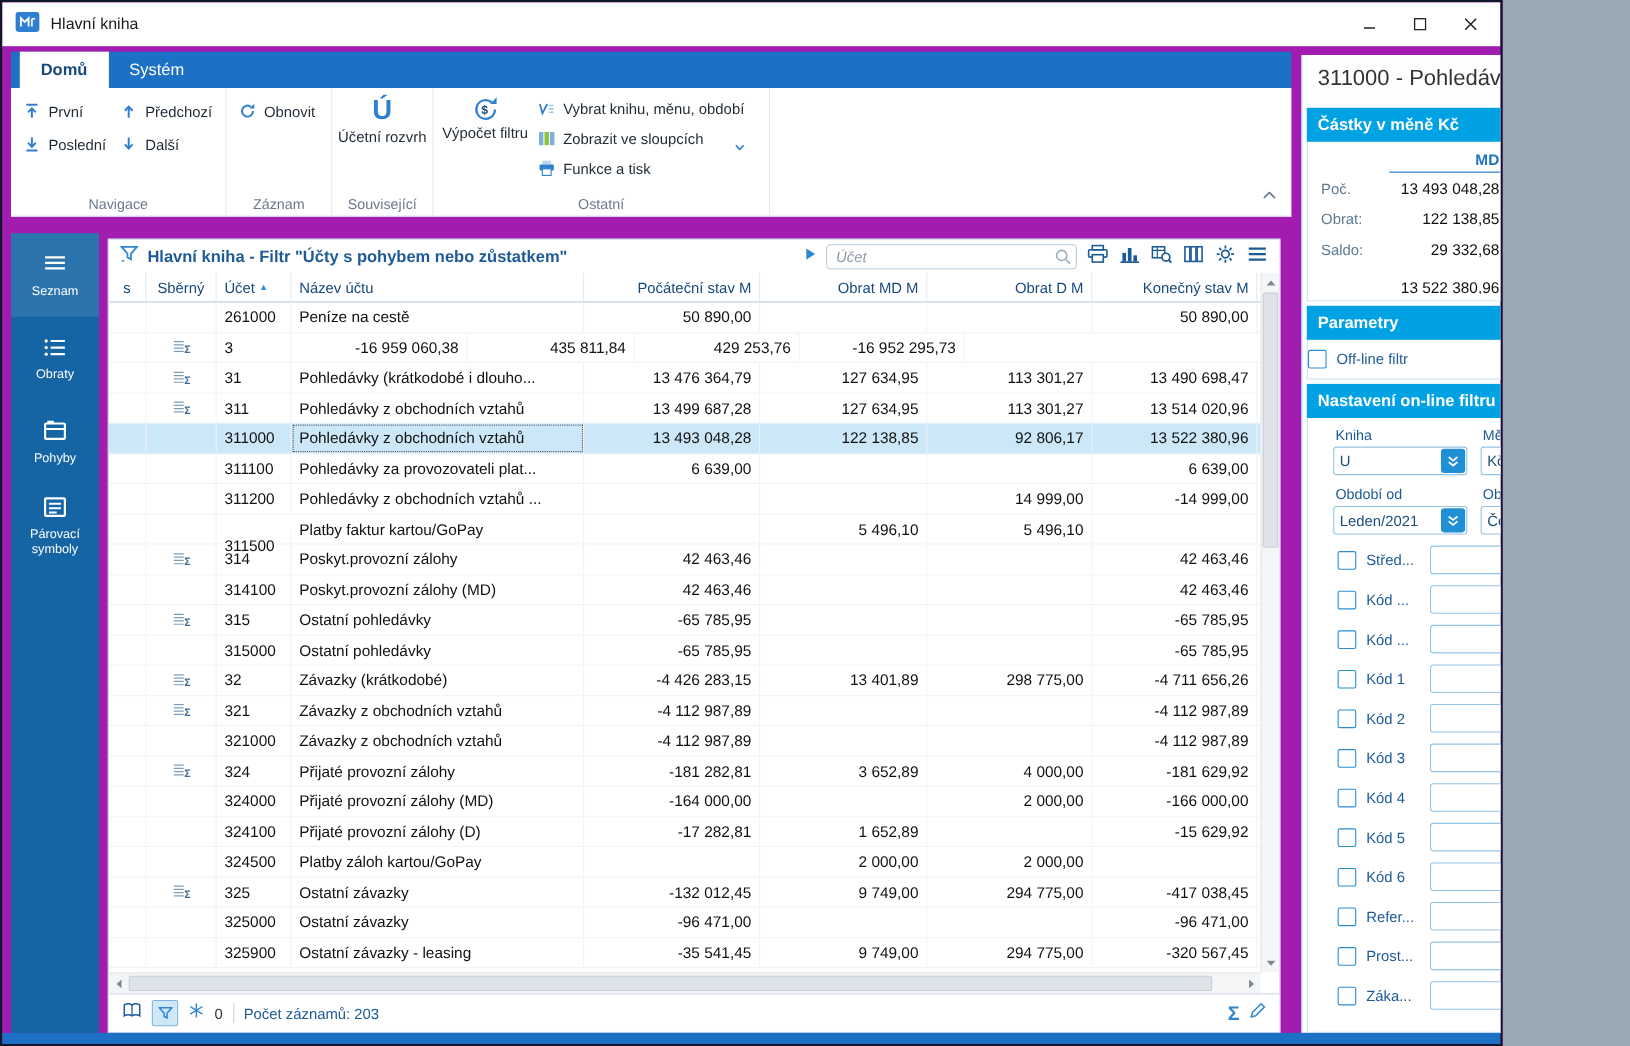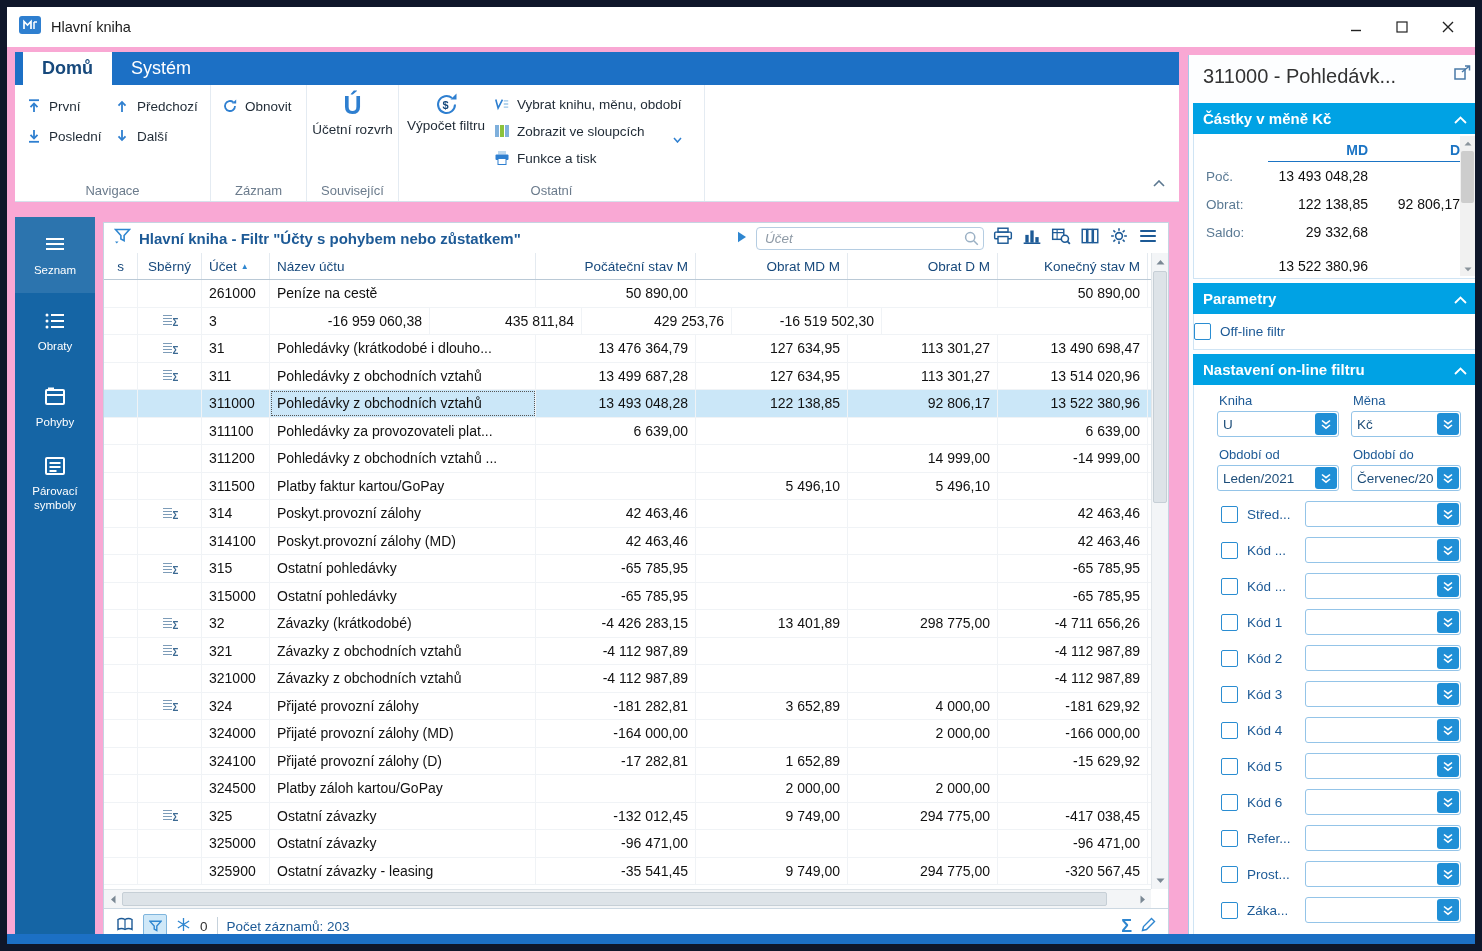--- a/index.html
+++ b/index.html
@@ -1,27 +1,27 @@
 <!DOCTYPE html>
 <html><head>
 <meta charset="utf-8">
 <style>
 *{margin:0;padding:0;box-sizing:border-box}
 body{background:#9aa7b4;font-family:"Liberation Sans",sans-serif}
-#window{position:relative;width:1482px;height:951px;background:#f9a8d4;border:7px solid #0f172a;overflow:hidden;font-family:"Liberation Sans",sans-serif}
+#window{position:relative;width:1366px;height:951px;background:#a21caf;border:2px solid #0f172a;overflow:hidden;font-family:"Liberation Sans",sans-serif}
 
 
 #titlebar{position:absolute;top:0;left:0;right:0;height:40px;display:flex;align-items:center;padding:0 4px 0 12px;background:#fff}
 .win-title{margin-left:10px;font-size:14.5px;color:#1a1a1a}
 .win-ctrls{margin-left:auto;display:flex}
 .wbtn{width:46px;height:34px;display:flex;align-items:center;justify-content:center;cursor:default}
 
 
 #ribbon-tabs{position:absolute;left:8px;top:45px;width:1164px;height:33px;background:#1c70c5;display:flex;align-items:stretch;padding-left:8px}
-.rtab{display:flex;align-items:center;padding:0 19px;font-size:18px;color:#fff}
+.rtab{display:flex;align-items:center;padding:0 19px;font-size:15px;color:#fff}
 .rtab.active{background:#fff;color:#17497c;font-weight:bold}
 #ribbon-body{position:absolute;left:8px;top:78px;width:1164px;height:117px;background:#fff;border-bottom:1px solid #d6e2ec}
 .rgroup{position:absolute;top:0;height:116px;border-right:1px solid #e4ebf2}
 .rgroup-label{position:absolute;bottom:3px;left:0;width:100%;text-align:center;font-size:13px;color:#6b7b8c}
 #grp-nav{left:0;width:196px}
 #grp-nav .nav-grid{display:grid;grid-template-columns:88px 104px;row-gap:10px;padding:11px 0 0 8px}
 #grp-zaznam{left:196px;width:96px}
 #grp-zaznam .pad{padding:11px 0 0 8px}
 #grp-souv{left:292px;width:92px}
 #grp-ostatni{left:384px;width:306px}
@@ -388,21 +388,21 @@
           <div class="gcell a-c" style="width: 64px;">
             <svg width="16" height="13" viewBox="0 0 16 13">
               <path d="M1 1.5h9M1 4.5h9M1 7.5h9M1 10.5h9" stroke="#7d9cb8" stroke-width="1.1" fill="none"></path>
               <text x="10.5" y="12" font-size="10" font-weight="bold" fill="#3c6a93" font-family="Liberation Sans, sans-serif">Σ</text>
             </svg>
           </div>
           <div class="gcell a-l" style="width: 68px;">3</div>
           <div class="gcell a-r" style="width: 160px;">-16 959 060,38</div>
           <div class="gcell a-r" style="width: 152px;">435 811,84</div>
           <div class="gcell a-r" style="width: 150px;">429 253,76</div>
-          <div class="gcell a-r" style="width: 150px;">-16 519 502,30</div>
+          <div class="gcell a-r" style="width: 150px;">-16 952 295,73</div>
         </div>
         <div class="grow">
           <div class="gcell a-c" style="width: 34px;"></div>
           <div class="gcell a-c" style="width: 64px;">
             <svg width="16" height="13" viewBox="0 0 16 13">
               <path d="M1 1.5h9M1 4.5h9M1 7.5h9M1 10.5h9" stroke="#7d9cb8" stroke-width="1.1" fill="none"></path>
               <text x="10.5" y="12" font-size="10" font-weight="bold" fill="#3c6a93" font-family="Liberation Sans, sans-serif">Σ</text>
             </svg>
           </div>
           <div class="gcell a-l" style="width: 68px;">31</div>
@@ -453,21 +453,21 @@
           <div class="gcell a-l" style="width: 68px;">311200</div>
           <div class="gcell a-l" style="width: 266px;">Pohledávky z obchodních vztahů ...</div>
           <div class="gcell a-r" style="width: 160px;"></div>
           <div class="gcell a-r" style="width: 152px;"></div>
           <div class="gcell a-r" style="width: 150px;">14 999,00</div>
           <div class="gcell a-r" style="width: 150px;">-14 999,00</div>
         </div>
         <div class="grow">
           <div class="gcell a-c" style="width: 34px;"></div>
           <div class="gcell a-c" style="width: 64px;"></div>
-          <div class="gcell a-l" style="width: 68px;">311500</div>
+          <div class="gcell a-l" style="width: 68px; margin-top: 15px;">311500</div>
           <div class="gcell a-l" style="width: 266px;">Platby faktur kartou/GoPay</div>
           <div class="gcell a-r" style="width: 160px;"></div>
           <div class="gcell a-r" style="width: 152px;">5 496,10</div>
           <div class="gcell a-r" style="width: 150px;">5 496,10</div>
           <div class="gcell a-r" style="width: 150px;"></div>
         </div>
         <div class="grow">
           <div class="gcell a-c" style="width: 34px;"></div>
           <div class="gcell a-c" style="width: 64px;">
             <svg width="16" height="13" viewBox="0 0 16 13">

